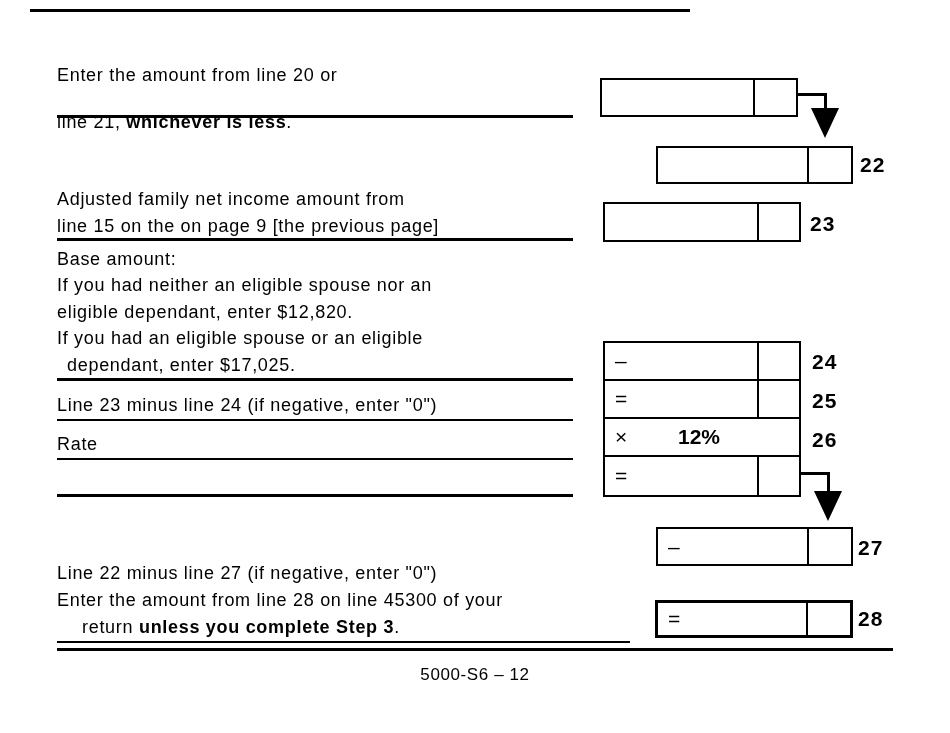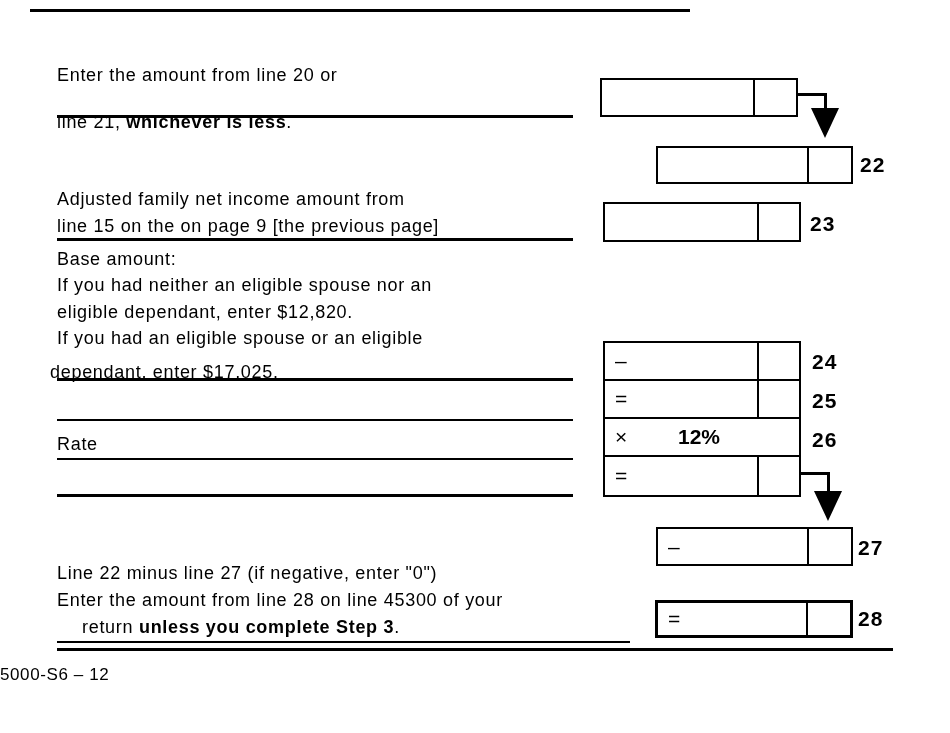--- a/index.html
+++ b/index.html
@@ -36,21 +36,21 @@
     position:absolute; font-size:21px; font-weight:bold; letter-spacing:1px;
     color:#000; white-space:nowrap;
   }
   .conn { position:absolute; background:#000; }
   .arrowhead {
     position:absolute; width:0; height:0;
     border-left:14px solid transparent; border-right:14px solid transparent;
     border-top:30px solid #000;
   }
   .footer {
-    position:absolute; left:0; width:950px; text-align:left;
+    position:absolute; left:0; width:950px; text-align:center;
     font-size:17px; letter-spacing:0.6px; color:#000;
   }
 </style>
 </head>
 <body>
 
 <div class="page">
 
   <div class="rule" style="left:30px; top:9px; width:660px; height:3px;"></div>
 
@@ -79,30 +79,31 @@
   <div class="abox" style="left:603px; top:202px; width:198px; height:40px;">
     <div class="cell-dollars" style="width:154px;"></div>
     <div class="cell-cents" style="width:40px;"></div>
   </div>
   <div class="lineno" style="left:810px; top:212px;">23</div>
 
   <div class="txt" style="left:57px; top:272px;">If you had neither an eligible spouse nor an</div>
   <div class="txt" style="left:57px; top:246px;">Base amount:</div>
   <div class="txt" style="left:57px; top:299px;">eligible dependant, enter $12,820.</div>
   <div class="txt" style="left:57px; top:325px;">If you had an eligible spouse or an eligible</div>
-  <div class="txt" style="left:50px; top:352px;margin-top:7px;">dependant, enter $17,025.</div>
+  <div class="txt" style="left:67px; top:352px;">dependant, enter $17,025.</div>
   <div class="rule" style="left:57px; top:378px; width:516px; height:3px;"></div>
 
   <div class="abox" style="left:603px; top:341px; width:198px; height:40px;">
     <span class="op">–</span>
     <div class="cell-dollars" style="width:154px;"></div>
     <div class="cell-cents" style="width:40px;"></div>
   </div>
   <div class="lineno" style="left:812px; top:350px;">24</div>
 
+  <div class="txt" style="left:57px; top:392px;">Line 23 minus line 24 (if negative, enter "0")</div>
   <div class="rule" style="left:57px; top:419px; width:516px; height:2px;"></div>
   <div class="abox" style="left:603px; top:379px; width:198px; height:40px;">
     <span class="op">=</span>
     <div class="cell-dollars" style="width:154px;"></div>
     <div class="cell-cents" style="width:40px;"></div>
   </div>
   <div class="lineno" style="left:812px; top:389px;">25</div>
 
   <div class="txt" style="left:57px; top:431px;">Rate</div>
   <div class="rule" style="left:57px; top:458px; width:516px; height:2px;"></div>

